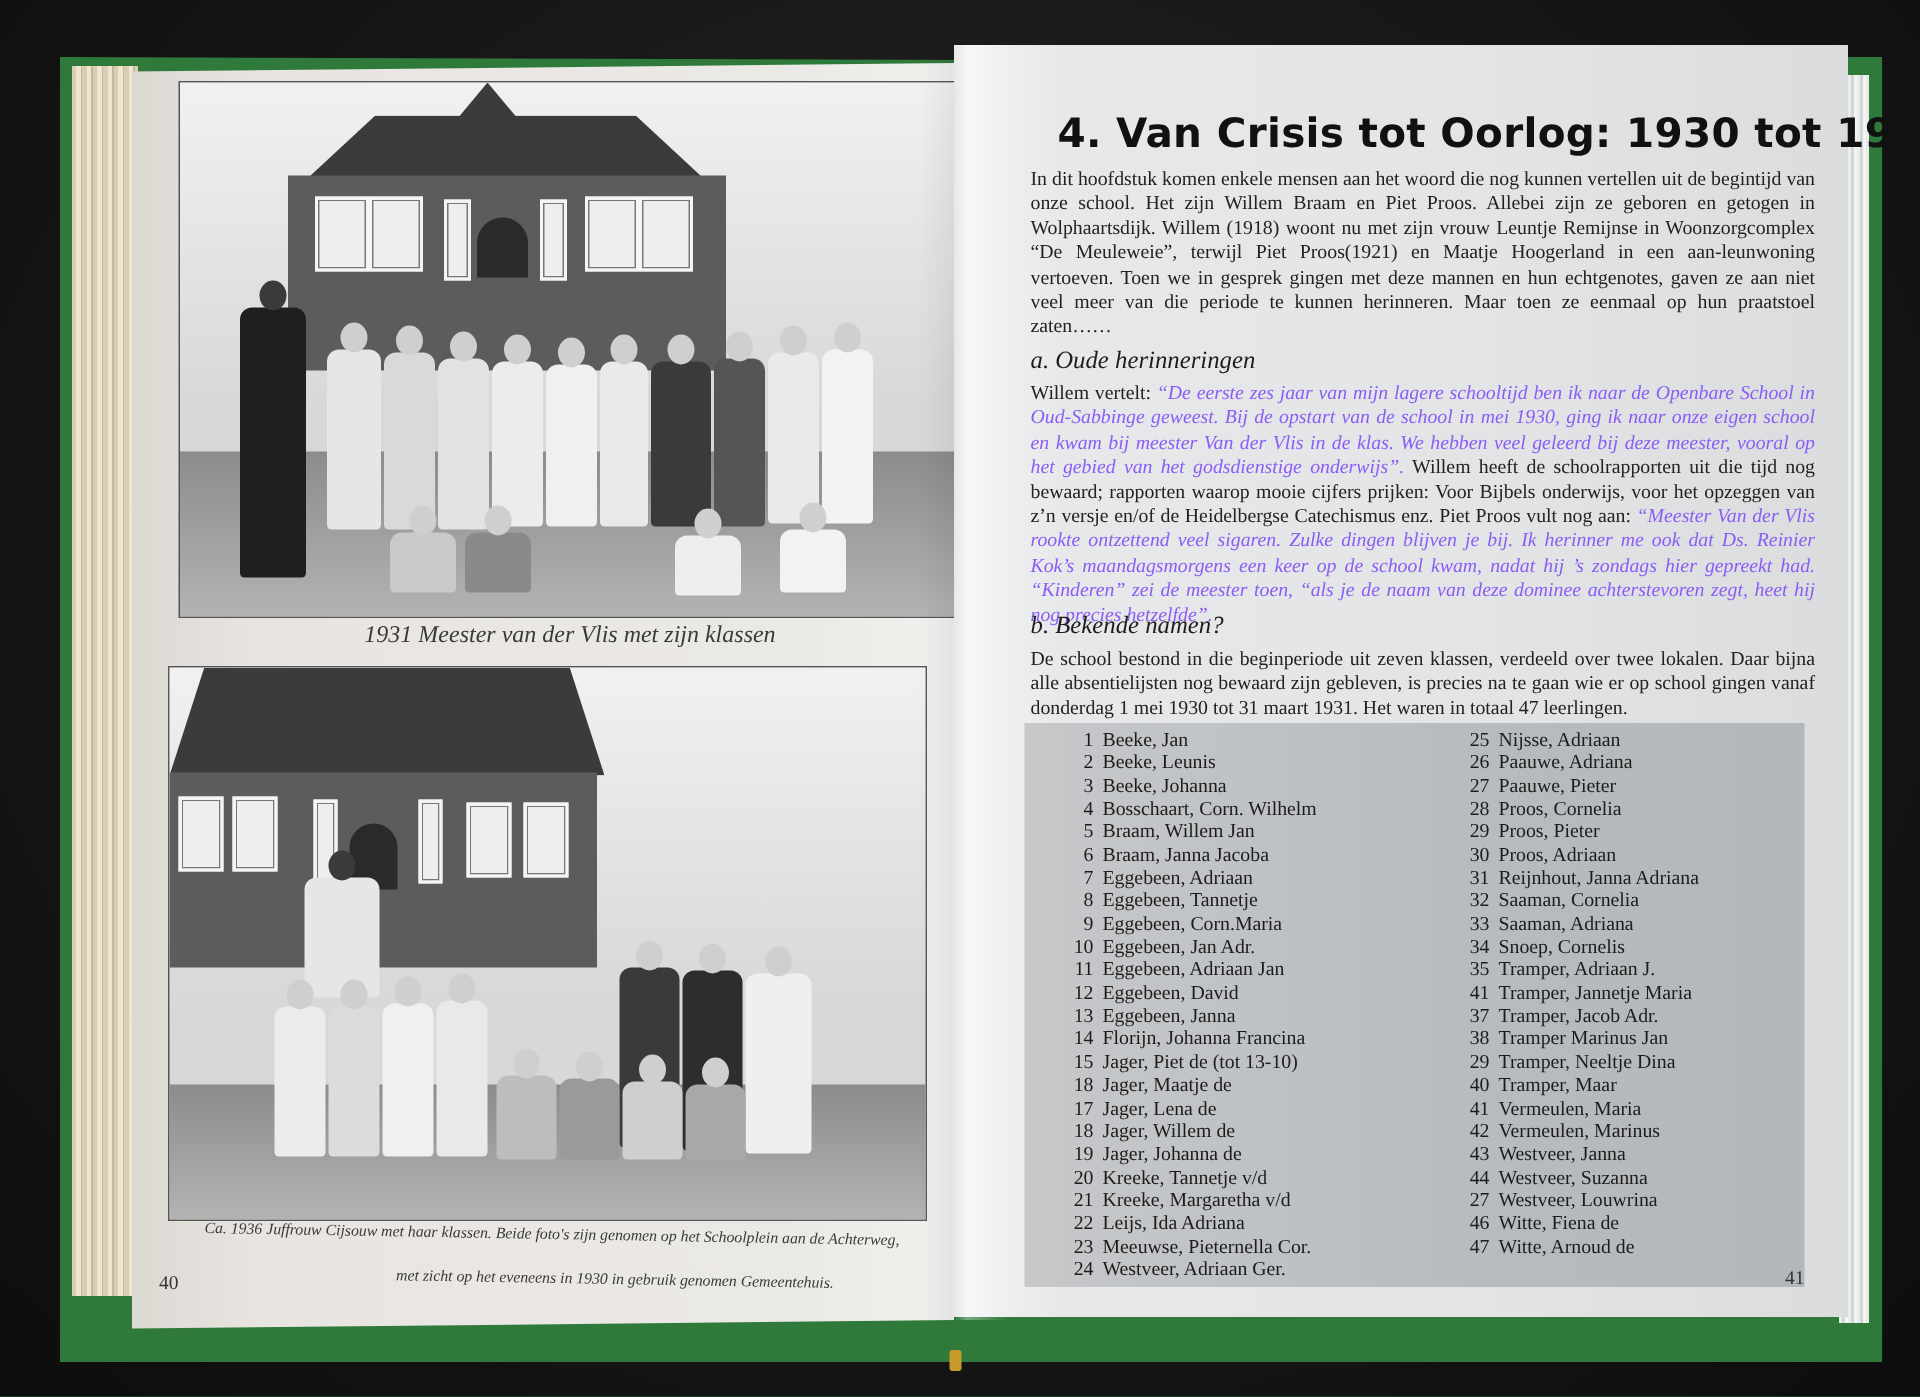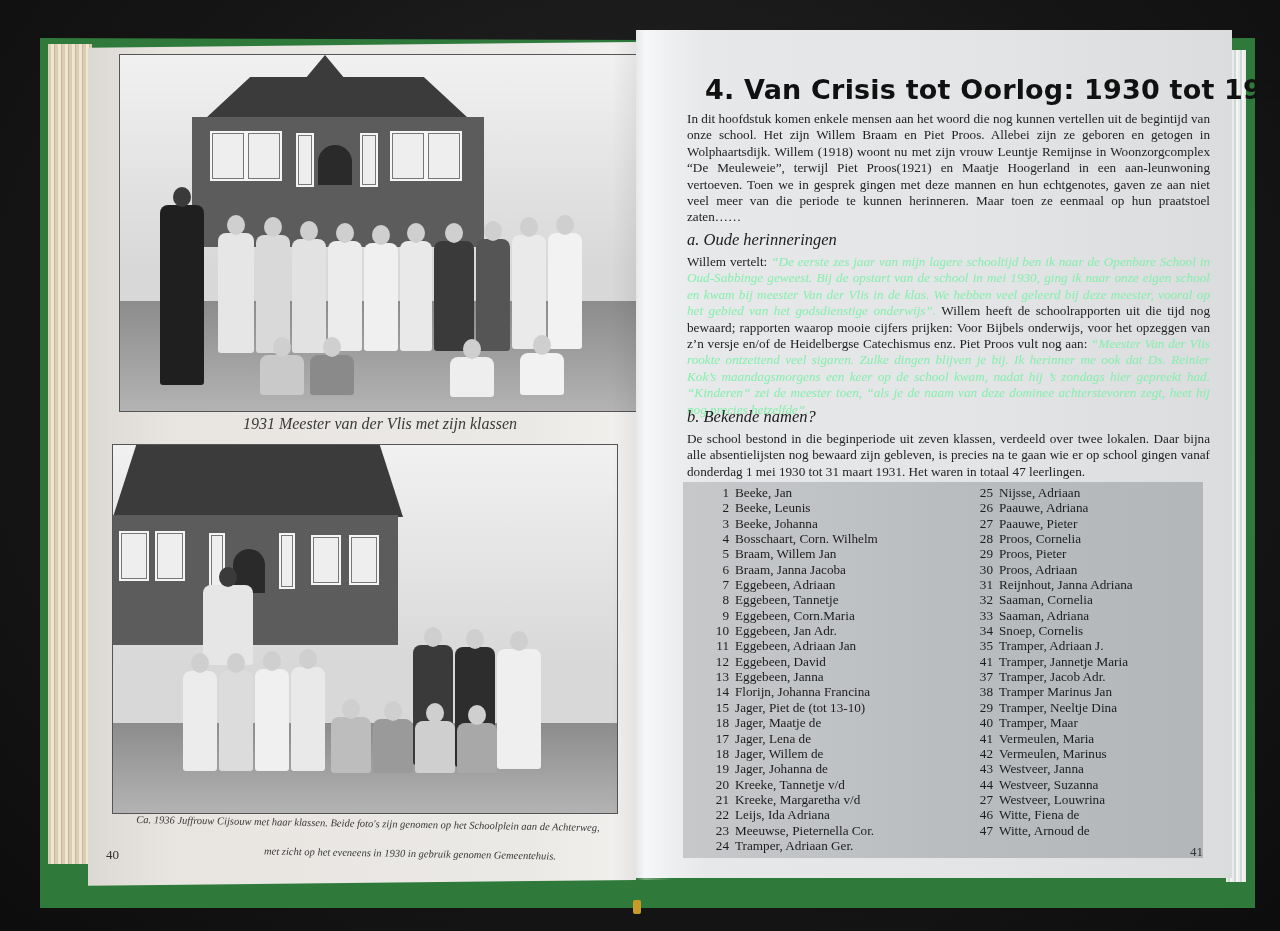--- a/index.html
+++ b/index.html
@@ -68,21 +68,21 @@
     font-family:"DejaVu Sans", sans-serif; font-weight:bold; font-size:27px; color:#111;
     letter-spacing:0.2px; white-space:nowrap;
   }
   .body-text {
     position:absolute; left:687px; width:523px;
     font-size:13.2px; line-height:16.4px; color:#222; text-align:justify;
   }
   .section-heading {
     position:absolute; left:687px; font-style:italic; font-size:16.5px; color:#1d1d1d;
   }
-  .quote { font-style:italic; color:#86efac; }
+  .quote { font-style:italic; color:#8b5cf6; }
 
   .names-box {
     position:absolute; left:683px; top:482px; width:520px; height:376px;
     background:linear-gradient(90deg,#c6c8ca 0%, #b9bcbf 55%, #b4b7ba 100%);
   }
   .names-col { position:absolute; top:485px; font-size:13.2px; line-height:15.35px; color:#1c1c1c; }
   .names-col.c1 { left:687px;margin-left:24px; }
   .names-col.c2 { left:975px; }
   .name-row { white-space:nowrap; }
   .name-row .num { display:inline-block; width:18px; text-align:right; margin-right:6px; }
@@ -251,21 +251,21 @@
   <div class="name-row"><span class="num">14</span><span>Florijn, Johanna Francina</span></div>
   <div class="name-row"><span class="num">15</span><span>Jager, Piet de (tot 13-10)</span></div>
   <div class="name-row"><span class="num">18</span><span>Jager, Maatje de</span></div>
   <div class="name-row"><span class="num">17</span><span>Jager, Lena de</span></div>
   <div class="name-row"><span class="num">18</span><span>Jager, Willem de</span></div>
   <div class="name-row"><span class="num">19</span><span>Jager, Johanna de</span></div>
   <div class="name-row"><span class="num">20</span><span>Kreeke, Tannetje v/d</span></div>
   <div class="name-row"><span class="num">21</span><span>Kreeke, Margaretha v/d</span></div>
   <div class="name-row"><span class="num">22</span><span>Leijs, Ida Adriana</span></div>
   <div class="name-row"><span class="num">23</span><span>Meeuwse, Pieternella Cor.</span></div>
-  <div class="name-row"><span class="num">24</span><span>Tramper, Adriaan Ger.</span></div>
+  <div class="name-row"><span class="num">24</span><span>Westveer, Adriaan Ger.</span></div>
 </div>
 
 <div class="names-col c2">
   <div class="name-row"><span class="num">25</span><span>Nijsse, Adriaan</span></div>
   <div class="name-row"><span class="num">26</span><span>Paauwe, Adriana</span></div>
   <div class="name-row"><span class="num">27</span><span>Paauwe, Pieter</span></div>
   <div class="name-row"><span class="num">28</span><span>Proos, Cornelia</span></div>
   <div class="name-row"><span class="num">29</span><span>Proos, Pieter</span></div>
   <div class="name-row"><span class="num">30</span><span>Proos, Adriaan</span></div>
   <div class="name-row"><span class="num">31</span><span>Reijnhout, Janna Adriana</span></div>

